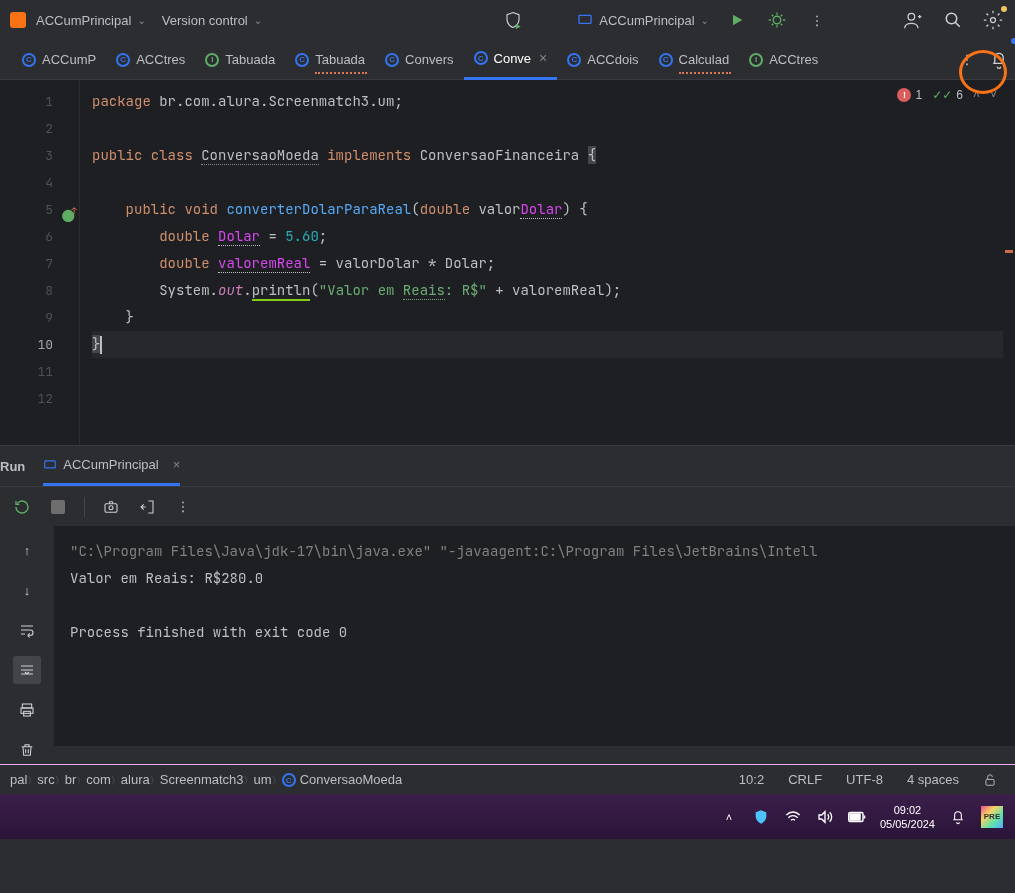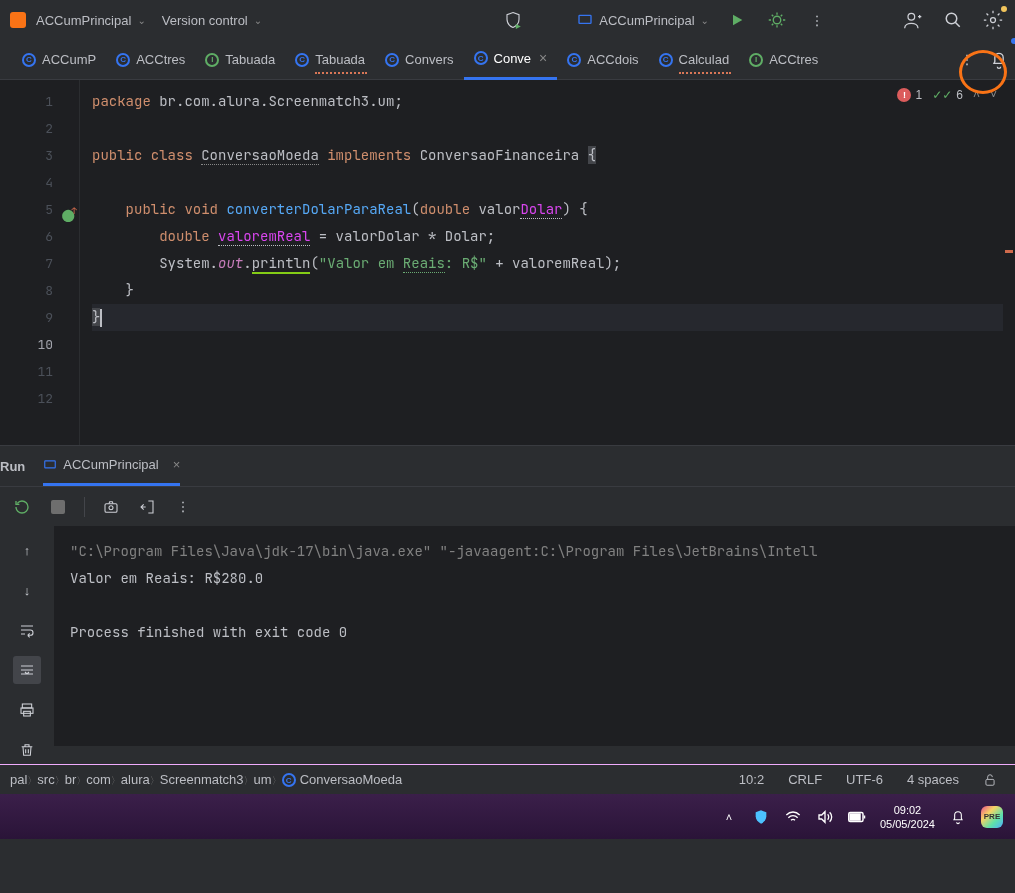--- a/index.html
+++ b/index.html
@@ -71,21 +71,21 @@
 .console .cmd { color:#808080; }
 
 .breadcrumb { height:30px; display:flex; align-items:center; padding:0 10px; gap:8px; font-size:13px; color:#bcbec4; background:#2b2d30; border-top:1px solid #f0abfc; }
 .breadcrumb .sep { color:#6e6e6e; font-size:10px; }
 .breadcrumb .spacer { flex:1; }
 .breadcrumb .status-item { padding:0 8px; }
 
 .taskbar { height:45px; background:linear-gradient(to bottom,#3b1f4a,#2a1438); display:flex; align-items:center; justify-content:flex-end; padding-right:12px; gap:14px; color:#fff; font-size:11px; }
 .taskbar .tray-icon { width:18px; height:18px; display:flex; align-items:center; justify-content:center; }
 .taskbar .clock { text-align:center; line-height:14px; }
-.taskbar .pre { width:22px; height:22px; background:linear-gradient(135deg,#e94f8a,#f6d365,#5fe1a9,#4facfe); border-radius:6px; display:flex; align-items:center; justify-content:center; font-size:8px; font-weight:bold; color:#333; }
+.taskbar .pre { width:22px; height:22px; background:linear-gradient(135deg,#e94f8a,#f6d365,#5fe1a9,#4facfe); border-radius:0; display:flex; align-items:center; justify-content:center; font-size:8px; font-weight:bold; color:#333; }
 svg { display:block; }
 </style>
 </head>
 <body>
 
 <div class="top-bar">
   <div class="dropdown">
     <div class="orange-square"></div>
     <span>ACCumPrincipal</span>
     <span class="chev">⌄</span>
@@ -210,20 +210,21 @@
       <div class="ln current">10</div>
       <div class="ln">11</div>
       <div class="ln">12</div>
     </div>
   <div class="code-pane">
     <div class="code-line"><span class="kw">package </span><span class="pkg" title="package br.com.alura.Screenmatch3.um;">br.com.alura.Screenmatch3.um</span><span>;</span></div>
     <div class="code-line"></div>
     <div class="code-line"><span class="kw">public class </span><span class="cls-impl">ConversaoMoeda</span><span class="kw"> implements </span><span class="cls">ConversaoFinanceira</span> <span class="brace-hl">{</span></div>
     <div class="code-line"></div>
     <div class="code-line">    <span class="kw">public void </span><span class="method">converterDolarParaReal</span><span>(</span><span class="kw">double </span><span>valor</span><span class="param">Dolar</span><span>) {</span></div>
+    <div class="code-line">        <span class="kw">double </span><span class="param">Dolar</span><span> = </span><span class="num">5.60</span><span>;</span></div>
     <div class="code-line">        <span class="kw">double </span><span class="param">valoremReal</span><span> = valorDolar * Dolar;</span></div>
     <div class="code-line">        <span>System.</span><span class="field">out</span><span>.</span><span class="method-u">println</span><span>(</span><span class="str">"Valor em </span><span class="str-u">Reais</span><span class="str">: R$"</span><span> + valoremReal);</span></div>
     <div class="code-line">    <span>}</span></div>
     <div class="code-line hl"><span class="brace-hl">}</span><span class="cursor"></span></div>
     <div class="code-line"></div>
     <div class="code-line"></div>
   </div>
   <div class="inspections">
     <span class="err">
         <span class="err-icon">!</span>
@@ -311,21 +312,21 @@
 <span>Process finished with exit code 0</span>
 </div>
   </div>
 </div>
 
 <div class="breadcrumb">
   <span id="crumbs"><span>pal</span><span class="sep">〉</span><span>src</span><span class="sep">〉</span><span>br</span><span class="sep">〉</span><span>com</span><span class="sep">〉</span><span>alura</span><span class="sep">〉</span><span>Screenmatch3</span><span class="sep">〉</span><span>um</span><span class="sep">〉</span><span><span style="display:inline-flex;width:14px;height:14px;border:2px solid #3574f0;border-radius:50%;align-items:center;justify-content:center;font-size:8px;color:#3574f0;font-weight:bold;vertical-align:middle;margin-right:4px">C</span></span><span>ConversaoMoeda</span></span>
   <div class="spacer"></div>
   <span class="status-item">10:2</span>
   <span class="status-item">CRLF</span>
-  <span class="status-item">UTF-6</span>
+  <span class="status-item">UTF-8</span>
   <span class="status-item">4 spaces</span>
   <span class="status-item">
       <svg width="14" height="14" viewBox="0 0 24 24" fill="none" stroke="currentColor" stroke-width="1.6">
         <rect x="5" y="11" width="14" height="10" rx="2"></rect>
         <path d="M8 11V7a4 4 0 018 0"></path>
       </svg>
     </span>
 </div>
 
 <div class="taskbar">

